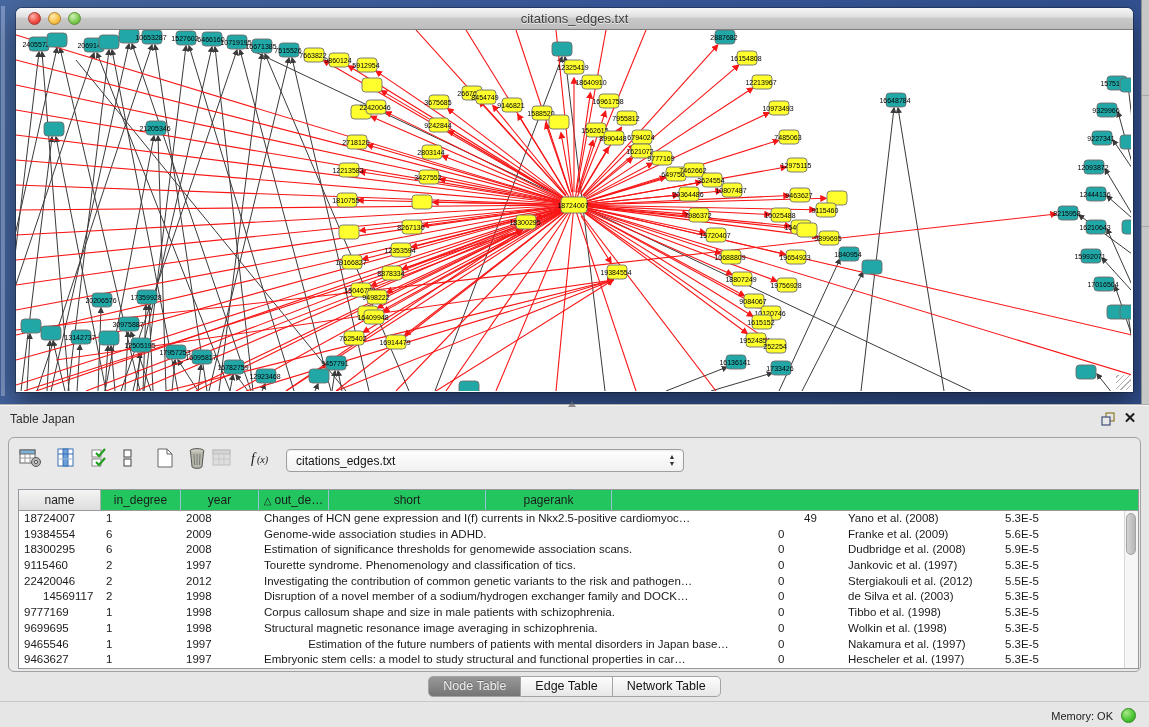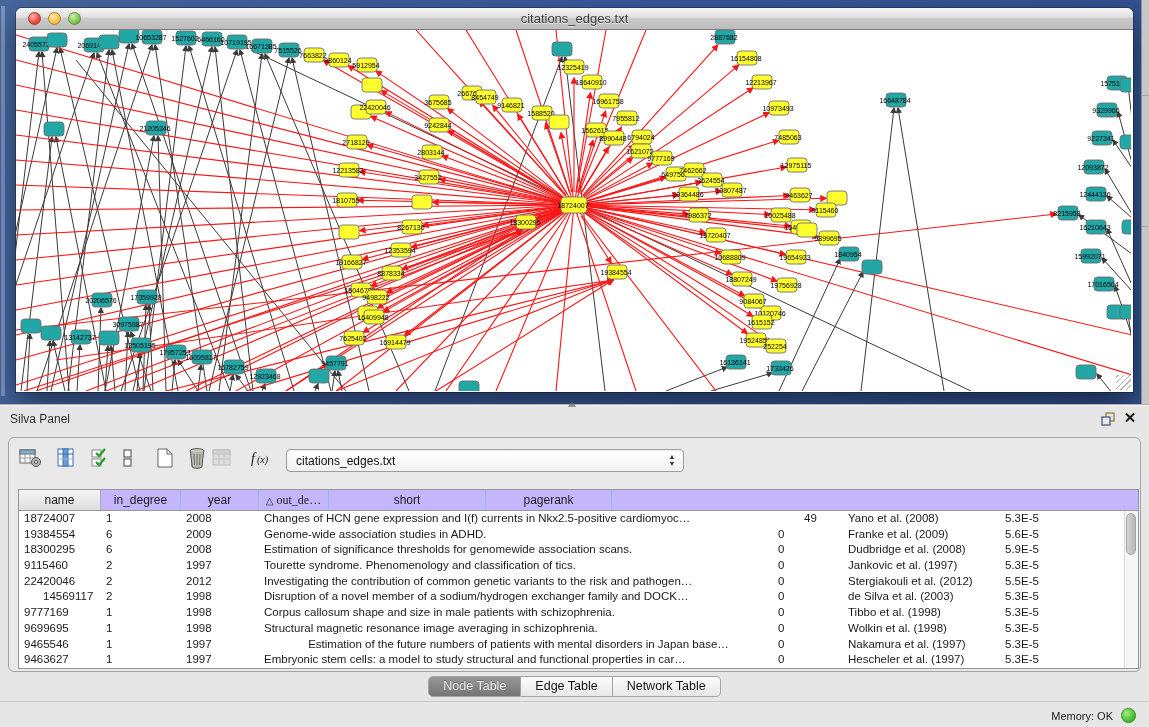--- a/index.html
+++ b/index.html
@@ -48,21 +48,21 @@
   .tb-icon { position:absolute; top:9px; height:22px; cursor:pointer; }
   .tb-icon.disabled { opacity:.55; cursor:default; }
   .dd { position:absolute; left:277px; top:11px; width:398px; height:23px; border:1px solid #9e9e9e; border-radius:4px;
     background:linear-gradient(#ffffff,#f1f1f1); box-shadow: inset 0 1px 2px rgba(0,0,0,.08); cursor:pointer; }
   .dd-value { position:absolute; left:9px; top:4px; font-size:12px; color:#111; }
   .dd-step { position:absolute; right:6px; top:3px; width:10px; text-align:center; color:#333; }
   .dd-step span { display:block; font-size:7px; line-height:7px; }
 
   .tbl { position:absolute; left:9px; top:51px; width:1121px; height:180px;
     border:1px solid #97979f; background:#fff; overflow:hidden; }
-  .thead { display:flex; height:21px; background:#c4b5fd; border-bottom:1px solid #9a9a9a; }
+  .thead { display:flex; height:21px; background:#22c55e; border-bottom:1px solid #9a9a9a; }
   .th { font-size:12px; color:#1c1c1c; text-align:center; line-height:20px;
     border-right:1px solid #96bfd2; overflow:hidden; white-space:nowrap; cursor:pointer; }
   .th.gray { background:linear-gradient(#f4f4f4,#dedede); border-right:1px solid #ababab; }
   .sort-icn { font-size:10px; margin-right:3px; color:#222; }
   .trow { display:flex; height:15.7px; background:#fff; cursor:default; }
   .td { font-size:11.5px; color:#1a1a1a; padding:1px 0 0 5px; white-space:nowrap; overflow:hidden; }
   .vscroll { position:absolute; right:0; top:21px; bottom:0; width:14px; background:#f6f6f6; border-left:1px solid #d8d8d8; }
   .vthumb { position:absolute; left:1px; top:2px; width:10px; height:42px; border-radius:5px;
     background:linear-gradient(90deg,#d4d4d4,#b6b6b6); border:1px solid #a5a5a5; cursor:pointer; }
 
@@ -751,21 +751,21 @@
     <div class="resize-grip"></div>
   </div>
 
   <div class="right-strip">
       <i></i>
       <i style="margin-top:130px"></i>
     </div>
 
   <div class="table-panel">
     <div class="panel-grip"></div>
-    <div class="tp-title">Silva Panel</div>
+    <div class="tp-title">Table Japan</div>
     <div class="tp-float">
       <svg width="16" height="16" viewBox="0 0 16 16">
         <rect x="6" y="2" width="8" height="8" fill="none" stroke="#8a7b2a" stroke-width="1.2"></rect>
         <rect x="2" y="6" width="8" height="8" fill="#e9e9e9" stroke="#44507a" stroke-width="1.2"></rect>
       </svg>
     </div>
     <div class="tp-close">✕</div>
 
     <div class="tp-box">
       <div id="toolbar">
@@ -823,21 +823,21 @@
             <span>▲</span>
             <span>▼</span>
           </span>
       </div>
 
       <div class="tbl">
         <div class="thead" id="thead">
             <div class="th gray" style="width: 82px;">name</div>
             <div class="th" style="width: 80px;">in_degree</div>
             <div class="th" style="width: 78px;">year</div>
-            <div class="th" style="width: 70px; font-family: Liberation Serif, serif;"><span class="sort-icn">△</span>out_de…</div>
+            <div class="th" style="width: 70px;"><span class="sort-icn">△</span>out_de…</div>
             <div class="th" style="width: 157px;">short</div>
             <div class="th" style="width: 126px;">pagerank</div>
           </div>
         <div id="tbody">
             <div class="trow">
               <div class="td" style="width: 82px;">18724007</div>
               <div class="td" style="width: 80px;">1</div>
               <div class="td" style="width: 78px;">2008</div>
               <div class="td" style="width: 514px;">Changes of HCN gene expression and I(f) currents in Nkx2.5-positive cardiomyoc…</div>
               <div class="td" style="width: 70px; text-align: center;">49</div>

